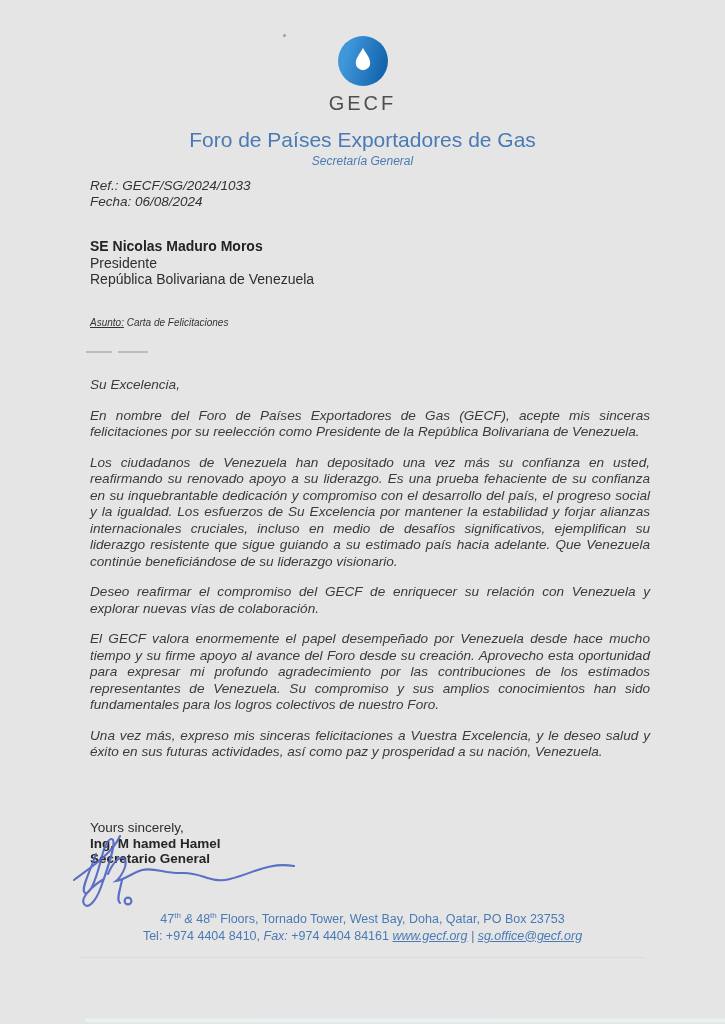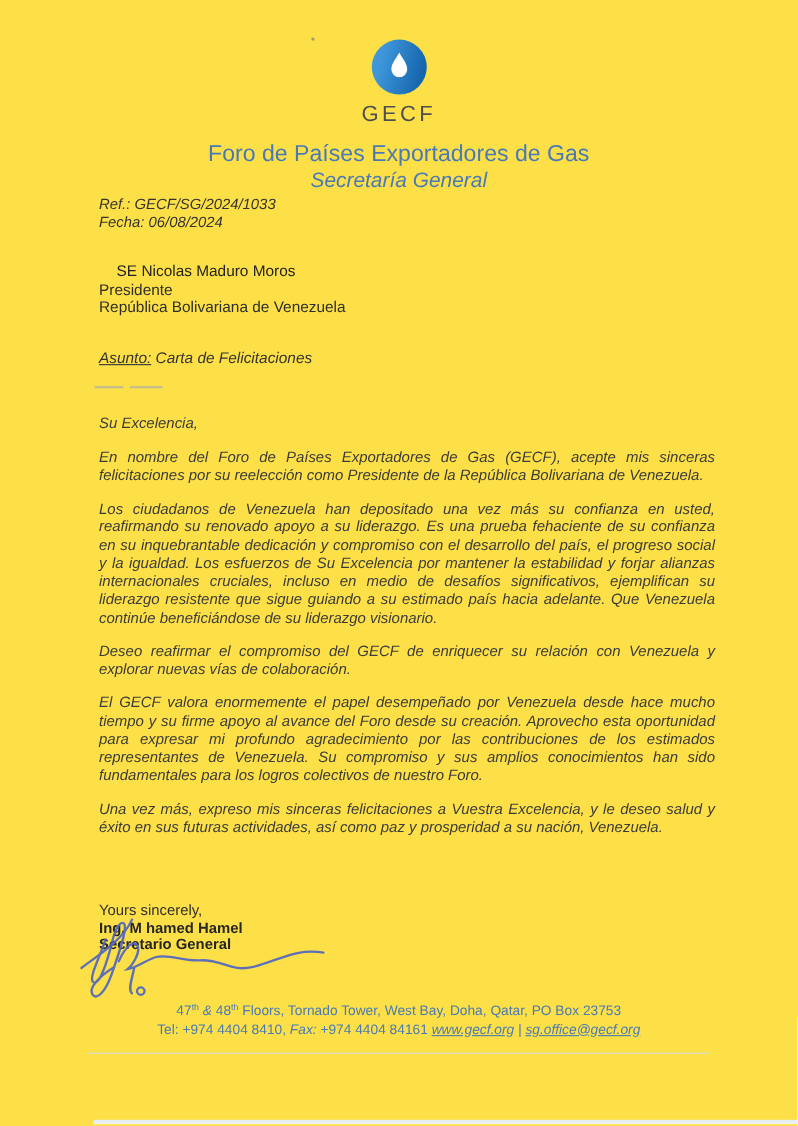--- a/index.html
+++ b/index.html
@@ -6,42 +6,42 @@
     --heading_blue: #4a7ab5;
     --body_text: #3b3b3b;
     --signature_blue: #5066c2;
     --logo_blue_light: #3f97da;
     --logo_blue_dark: #1666ae;
     --logo_text_gray: #4f4f4f;
   }
   * { margin:0; padding:0; box-sizing:border-box; }
   html,body { width:725px; height:1024px; background:#fff; }
   body { font-family:"Liberation Sans", sans-serif; color:var(--body_text); }
-  .page { position:relative; width:725px; height:1024px; background:#fde047; overflow:hidden; }
+  .page { position:relative; width:725px; height:1024px; background:#e5e5e5; overflow:hidden; }
 
   
   .logo-wrap { position:absolute; top:36px; left:0; right:0; text-align:center; }
   .logo-circle { display:inline-block; width:50px; height:50px; border-radius:50%;
     background:linear-gradient(105deg, var(--logo_blue_light) 20%, var(--logo_blue_dark) 85%); }
   .logo-circle svg { display:block; margin:8px auto 0; }
   .logo-text { margin-top:2px; font-size:20px; letter-spacing:3px; color:var(--logo_text_gray); }
 
   
   .letter-title { position:absolute; top:128px; left:0; right:0; text-align:center;
     font-size:21px; color:var(--heading_blue); }
   .letter-subtitle { position:absolute; top:154px; left:0; right:0; text-align:center;
-    font-size:19px; font-style:italic; color:var(--heading_blue); }
+    font-size:12px; font-style:italic; color:var(--heading_blue); }
 
   .ref-block { position:absolute; top:178px; left:90px; font-size:13.5px; font-style:italic;
     line-height:16px; color:#333; }
 
   .recipient { position:absolute; top:238px; left:90px; font-size:14px; line-height:16.5px; color:#2e2e2e; }
-  .recipient .r-name { font-weight:normal; color:#232323;margin-left:16px; }
+  .recipient .r-name { font-weight:bold; color:#232323; }
 
-  .subject { position:absolute; top:317px; left:90px; font-size:14px; font-style:italic; color:#333; }
+  .subject { position:absolute; top:317px; left:90px; font-size:10px; font-style:italic; color:#333; }
   .subject .s-label { text-decoration:underline; }
 
   .dash-artifact { position:absolute; top:351px; left:86px; width:80px; height:2px; }
   .dash-artifact i { position:absolute; top:0; height:1.5px; background:#adadad; opacity:.7; }
   .dash-artifact i.d1 { left:0; width:26px; }
   .dash-artifact i.d2 { left:32px; width:30px; }
   .dot-artifact { position:absolute; top:34px; left:283px; width:3px; height:3px; border-radius:50%;
     background:#777; opacity:.65; }
 
   

